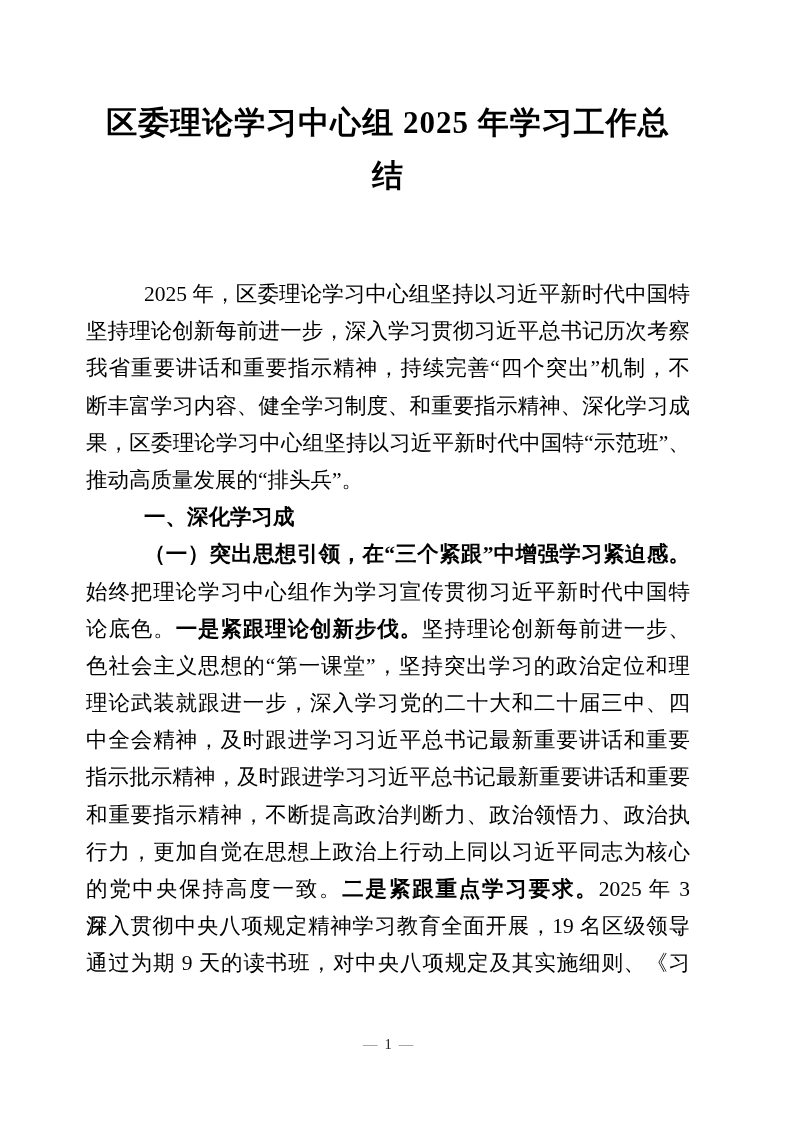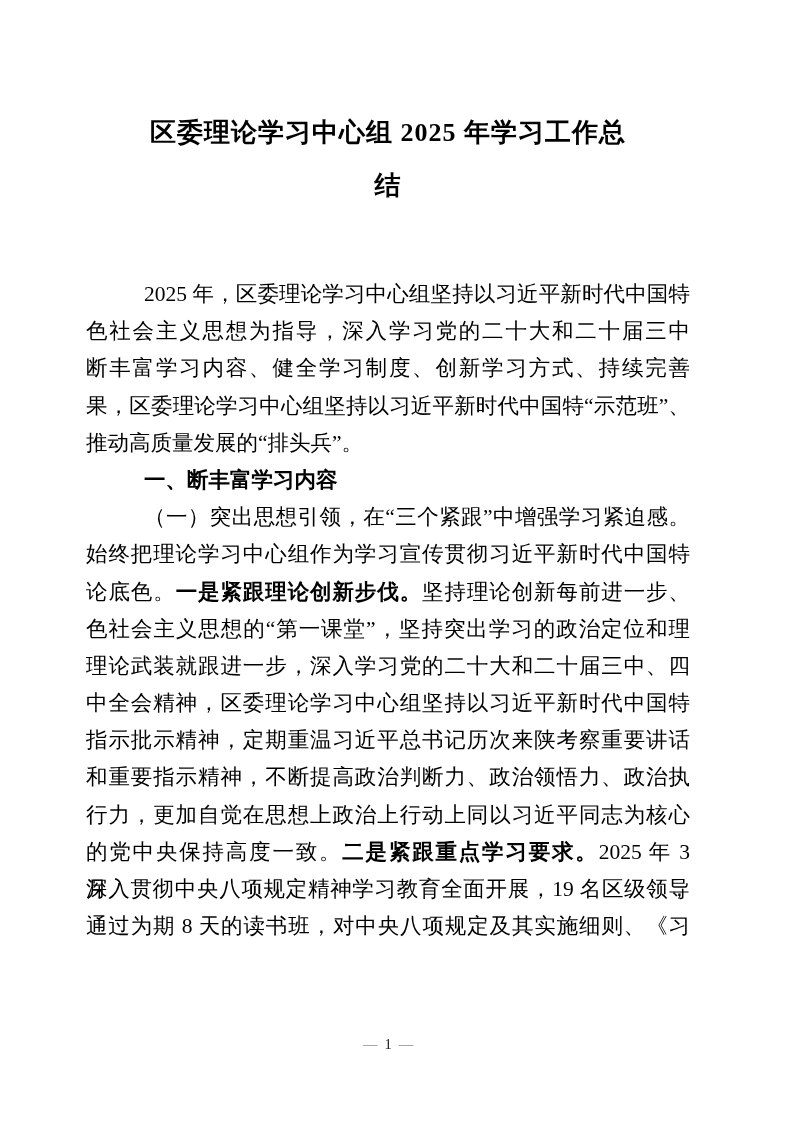--- a/index.html
+++ b/index.html
@@ -16,25 +16,25 @@
     color: #000000;
   }
   .page {
     position: absolute;
     inset: 0;
     background: #ffffff;
   }
   
   .doc-title {
     position: absolute;
-    top: 106px;
+    top: 96px;
     left: 86px;
     width: 604px;
     text-align: center;
-    font-size: 26px;
+    font-size: 31px;
     line-height: 53px;
     font-weight: 700;
     letter-spacing: 1px;
   }
   
   .doc-body {
     position: absolute;
     top: 276px;
     left: 86px;
     width: 604px;
@@ -52,21 +52,21 @@
     text-align-last: left;
   }
   .ind {
     text-indent: 58px;
   }
   .h1 {
     font-family: "Liberation Sans", "DejaVu Sans", sans-serif;
     font-weight: 700;
   }
   .h2 {
-    font-weight: 400;
+    font-weight: 700;
   }
   .b {
     font-weight: 700;
   }
   
   .doc-footer {
     position: absolute;
     top: 1034px;
     left: 86px;
     width: 604px;
@@ -88,39 +88,40 @@
 <div class="page">
 
   <div class="doc-title">
     <div>区委理论学习中心组 2025 年学习工作总</div>
     <div>结</div>
   </div>
 
   <div class="doc-body">
 
     <div class="ln ind">2025 年，区委理论学习中心组坚持以习近平新时代中国特</div>
-    <div class="ln">色社会主义思想为指导，深入学习党的二十大和二十届三中</div>
-    <div class="ln">断丰富学习内容、健全学习制度、创新学习方式、持续完善</div>
+    <div class="ln">坚持理论创新每前进一步，深入学习贯彻习近平总书记历次考察</div>
+    <div class="ln">我省重要讲话和重要指示精神，持续完善“四个突出”机制，不</div>
+    <div class="ln">断丰富学习内容、健全学习制度、和重要指示精神、深化学习成</div>
     <div class="ln">果，区委理论学习中心组坚持以习近平新时代中国特“示范班”、</div>
     <div class="ln noj">推动高质量发展的“排头兵”。</div>
 
-    <div class="ln noj h1 ind">一、断丰富学习内容</div>
+    <div class="ln noj h1 ind">一、深化学习成</div>
 
     <div class="ln h2 ind">（一）突出思想引领，在“三个紧跟”中增强学习紧迫感。</div>
 
     <div class="ln">始终把理论学习中心组作为学习宣传贯彻习近平新时代中国特</div>
     <div class="ln"><span>论底色。</span><span class="b">一是紧跟理论创新步伐。</span><span>坚持理论创新每前进一步、</span></div>
     <div class="ln">色社会主义思想的“第一课堂”，坚持突出学习的政治定位和理</div>
     <div class="ln">理论武装就跟进一步，深入学习党的二十大和二十届三中、四</div>
-    <div class="ln">中全会精神，区委理论学习中心组坚持以习近平新时代中国特</div>
-    <div class="ln">指示批示精神，定期重温习近平总书记历次来陕考察重要讲话</div>
+    <div class="ln">中全会精神，及时跟进学习习近平总书记最新重要讲话和重要</div>
+    <div class="ln">指示批示精神，及时跟进学习习近平总书记最新重要讲话和重要</div>
     <div class="ln">和重要指示精神，不断提高政治判断力、政治领悟力、政治执</div>
     <div class="ln">行力，更加自觉在思想上政治上行动上同以习近平同志为核心</div>
     <div class="ln"><span>的党中央保持高度一致。</span><span class="b">二是紧跟重点学习要求。</span><span>2025 年 3 月，</span></div>
     <div class="ln">深入贯彻中央八项规定精神学习教育全面开展，19 名区级领导</div>
-    <div class="ln">通过为期 8 天的读书班，对中央八项规定及其实施细则、《习</div>
+    <div class="ln">通过为期 9 天的读书班，对中央八项规定及其实施细则、《习</div>
   </div>
 
   <div class="doc-footer">
     <span class="footer-dash">—</span><span class="footer-num">1</span><span class="footer-dash">—</span>
   </div>
 
 </div>
 
 </body></html>

